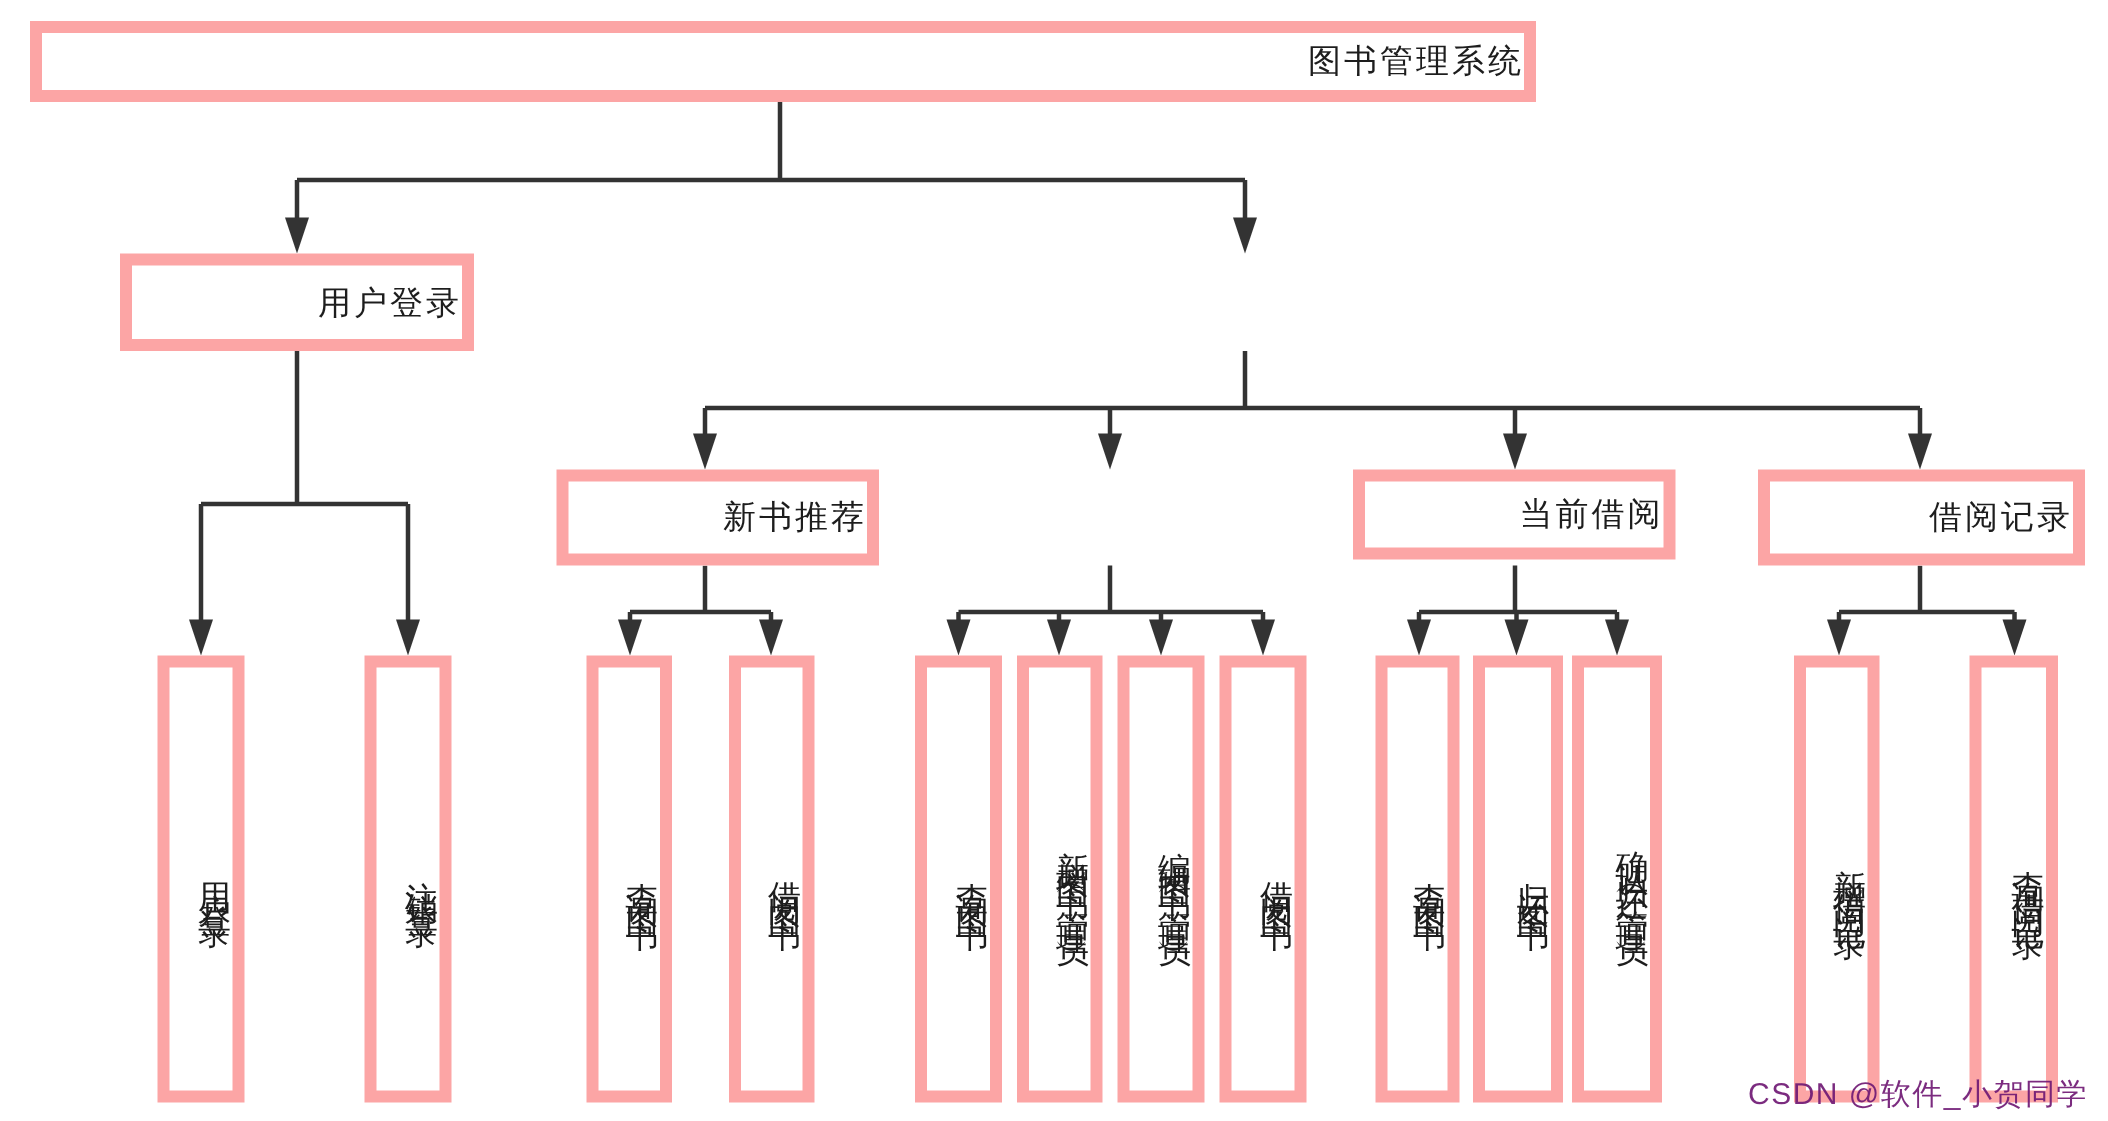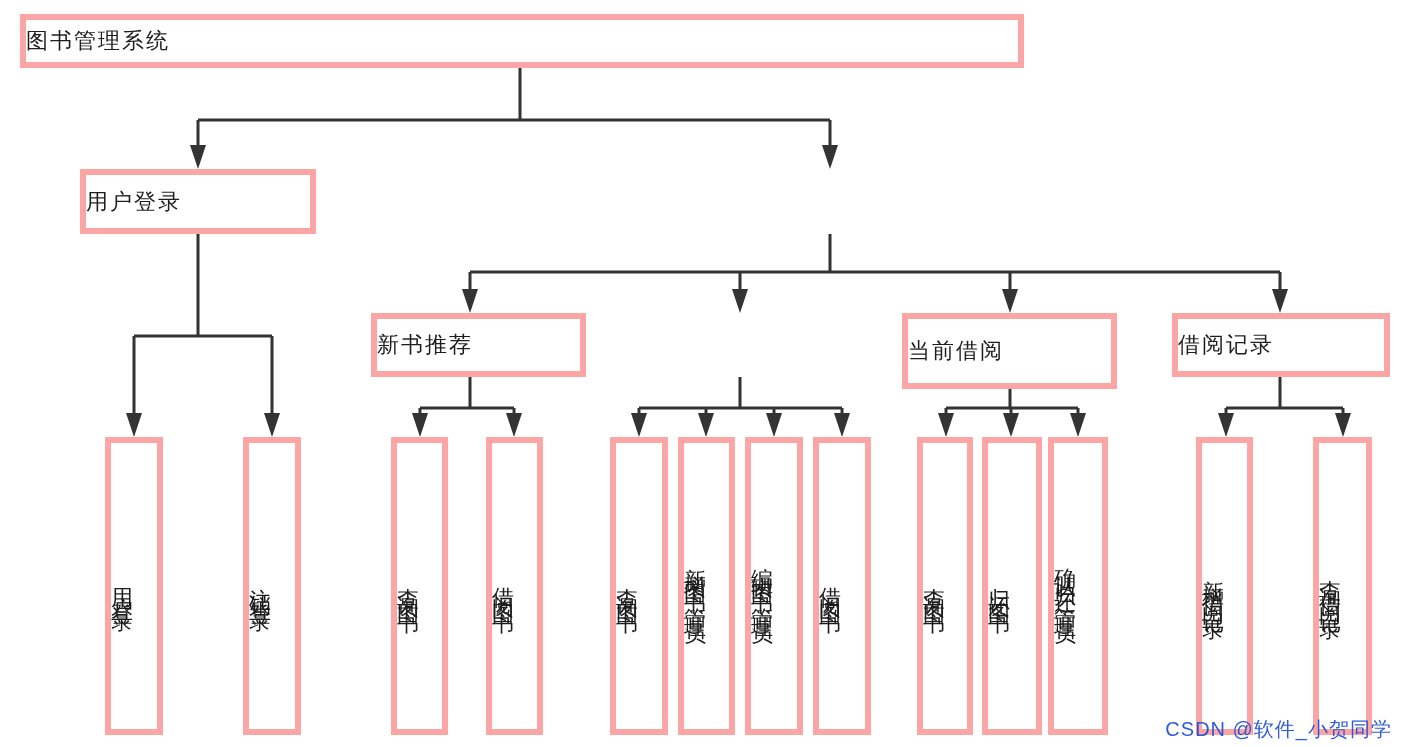--- a/index.html
+++ b/index.html
@@ -8,44 +8,44 @@
     width:1405px;height:747px;
     background:#ffffff;
     font-family:"Liberation Sans", sans-serif;
     color:#1d1d1d;
     overflow:hidden;
   }
   .connectors{position:absolute;left:0;top:0;width:1405px;height:747px;}
   .node{
     position:absolute;
     box-sizing:border-box;
-    border:6px solid #fca5a5;
+    border:8px solid #fca5a5;
     background:#ffffff;
     display:flex;
     align-items:center;
-    justify-content:flex-start;
+    justify-content:flex-end;
     font-size:22px;
     letter-spacing:2px;
     color:#1d1d1d;
     text-align:center;
   }
   .leaf span{
     writing-mode:vertical-rl;
     text-orientation:mixed;
     font-size:22px;
     letter-spacing:8px;
     line-height:1.05;
   }
   .watermark{
     position:absolute;
     right:13px;
     bottom:4px;
     font-size:20px;
     letter-spacing:1px;
-    color:#1d4ed8;
+    color:#701a75;
     opacity:0.92;
     z-index:6;
     white-space:nowrap;
   }
 </style>
 </head>
 <body>
 
 <div class="canvas">
 
@@ -86,21 +86,21 @@
     <span>图书管理系统</span>
   </div>
 
   <div class="node" style="left:80px;top:169px;width:236px;height:65px">
     <span>用户登录</span>
   </div>
 
   <div class="node" style="left:371px;top:313px;width:215px;height:64px">
     <span>新书推荐</span>
   </div>
-  <div class="node" style="left:902px;top:313px;width:215px;height:76px">
+  <div class="node" style="left:902px;top:313px;width:215px;height:60px">
     <span>当前借阅</span>
   </div>
   <div class="node" style="left:1172px;top:313px;width:218px;height:64px">
     <span>借阅记录</span>
   </div>
 
   <div class="node leaf" style="left:105px;top:437px;width:58px;height:298px">
     <span>用户登录</span>
   </div>
   <div class="node leaf" style="left:243px;top:437px;width:58px;height:298px">

